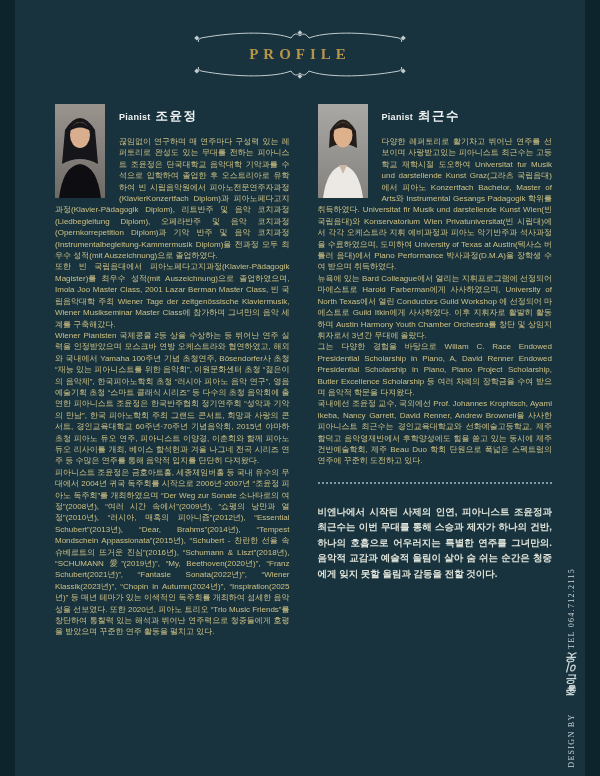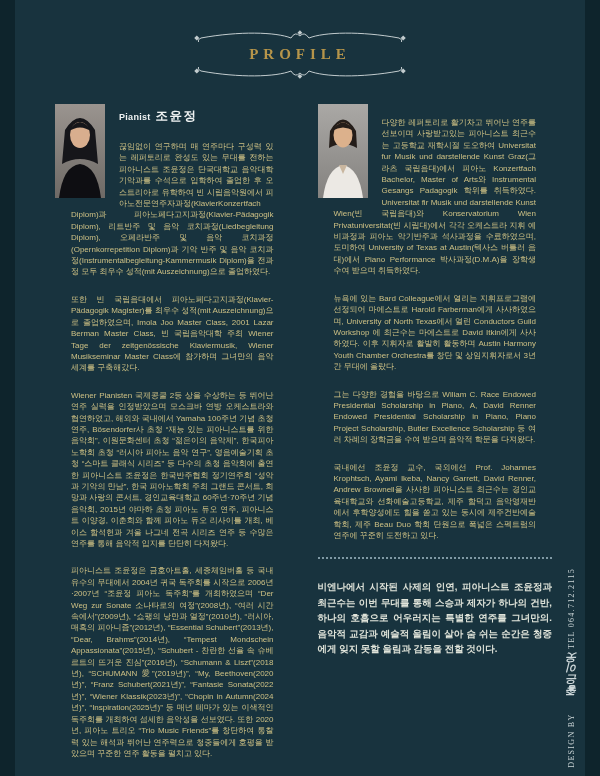--- a/index.html
+++ b/index.html
@@ -21,21 +21,21 @@
   .col{flex:1;min-width:0;}
   .photo{float:left;width:50px;height:94px;margin:3px 14px 6px 0;}
   .photo svg{display:block;width:100%;height:100%;}
   .plabel{
     color:#eef2f2;font-size:9px;font-weight:bold;margin:7px 0 11px;
     letter-spacing:.3px;
   }
   .plabel .pname{font-size:12.5px;margin-left:5px;letter-spacing:1.5px;}
   .bio{
     color:#cdc084;font-size:8px;line-height:11.4px;text-align:justify;
-    margin:16px;word-break:break-word;
+    margin:0;word-break:break-word;
   }
   .divider{border:none;border-top:2px dotted #7f99a4;margin:15px 0 0;}
   .closing{
     color:#dfe3d9;font-size:9.5px;font-weight:bold;line-height:15.5px;
     text-align:justify;margin:20px 0 0;
   }
   
   .credit{
     position:absolute;right:5px;bottom:8px;
     writing-mode:vertical-rl;transform:rotate(180deg);
@@ -121,22 +121,25 @@
             </linearGradient>
           </defs>
           <rect width="50" height="94" fill="url(#bgB)"></rect>
           <path d="M12 27 Q25 4 38 27 L39 44 Q25 36 11 44 Z" fill="#241d19"></path>
           <ellipse cx="25" cy="31" rx="9.5" ry="12.5" fill="#dcb18c"></ellipse>
           <path d="M14 27 Q25 10 36 27 Q25 20 14 27 Z" fill="#241d19"></path>
           <path d="M5 94 Q9 64 25 61 Q41 64 45 94 Z" fill="#ece9e4"></path>
           <path d="M21 61 L25 70 L29 61 Z" fill="#c9b69f"></path>
         </svg>
       </div>
+      <div class="plabel">
+        <span>Pianist</span><span class="pname">최근수</span>
+      </div>
       <p class="bio">다양한 레퍼토리로 활기차고 뛰어난 연주를 선보이며 사랑받고있는 피아니스트 최근수는 고등학교 재학시절 도오하여 Universitat fur Musik und darstellende Kunst Graz(그라츠 국립음대)에서 피아노 Konzertfach Bachelor, Master of Arts와 Instrumental Gesangs Padagogik 학위를 취득하였다. Universitat fir Musik und darstellende Kunst Wien(빈 국립음대)와 Konservatorium Wien Privatuniversitat(빈 시립대)에서 각각 오케스트라 지휘 예비과정과 피아노 악기반주과 석사과정을 수료하였으며, 도미하여 University of Texas at Austin(텍사스 버틀러 음대)에서 Piano Performance 박사과정(D.M.A)을 장학생 수여 받으며 취득하였다.</p>
-      <p class="bio">뉴욕에 있는 Bard Colleague에서 열리는 지휘프로그램에 선정되어 마에스트로 Harold Farberman에게 사사하였으며, University of North Texas에서 열린 Conductors Guild Workshop 에 최근수는 마에스트로 David Itkin에게 사사하였다. 이후 지휘자로 활발히 활동하며 Austin Harmony Youth Chamber Orchestra를 창단 및 상임지휘자로서 3년간 무대에 올랐다.</p>
+      <p class="bio">뉴욕에 있는 Bard Colleague에서 열리는 지휘프로그램에 선정되어 마에스트로 Harold Farberman에게 사사하였으며, University of North Texas에서 열린 Conductors Guild Workshop 에 선정되어 마에스트로 Guild Itkin에게 사사하였다. 이후 지휘자로 활발히 활동하며 Austin Harmony Youth Chamber Orchestra를 창단 및 상임지휘자로서 3년간 무대에 올랐다.</p>
       <p class="bio">그는 다양한 경험을 바탕으로 Wiliam C. Race Endowed Presidential Scholarship in Piano, A, David Renner Endowed Presidential Scholarship in Piano, Piano Project Scholarship, Butler Excellence Scholarship 등 여러 차례의 장학금을 수여 받으며 음악적 학문을 다져왔다.</p>
       <p class="bio">국내에선 조윤정 교수, 국외에선 Prof. Johannes Krophtsch, Ayami Ikeba, Nancy Garrett, David Renner, Andrew Brownell을 사사한 피아니스트 최근수는 경인교육대학교와 선화예술고등학교, 제주 함덕고 음악영재반에서 후학양성에도 힘을 쏟고 있는 동시에 제주건반예술학회, 제주 Beau Duo 학회 단원으로 폭넓은 스펙트럼의 연주에 꾸준히 도전하고 있다.</p>
 
       <hr class="divider">
 
       <p class="closing">비엔나에서 시작된 사제의 인연, 피아니스트 조윤정과 최근수는 이번 무대를 통해 스승과 제자가 하나의 건반, 하나의 호흡으로 어우러지는 특별한 연주를 그녀만의. 음악적 교감과 예술적 울림이 살아 숨 쉬는 순간은 청중에게 잊지 못할 울림과 감동을 전할 것이다.</p>
     </div>
   </div>
 
   <div class="credit">

